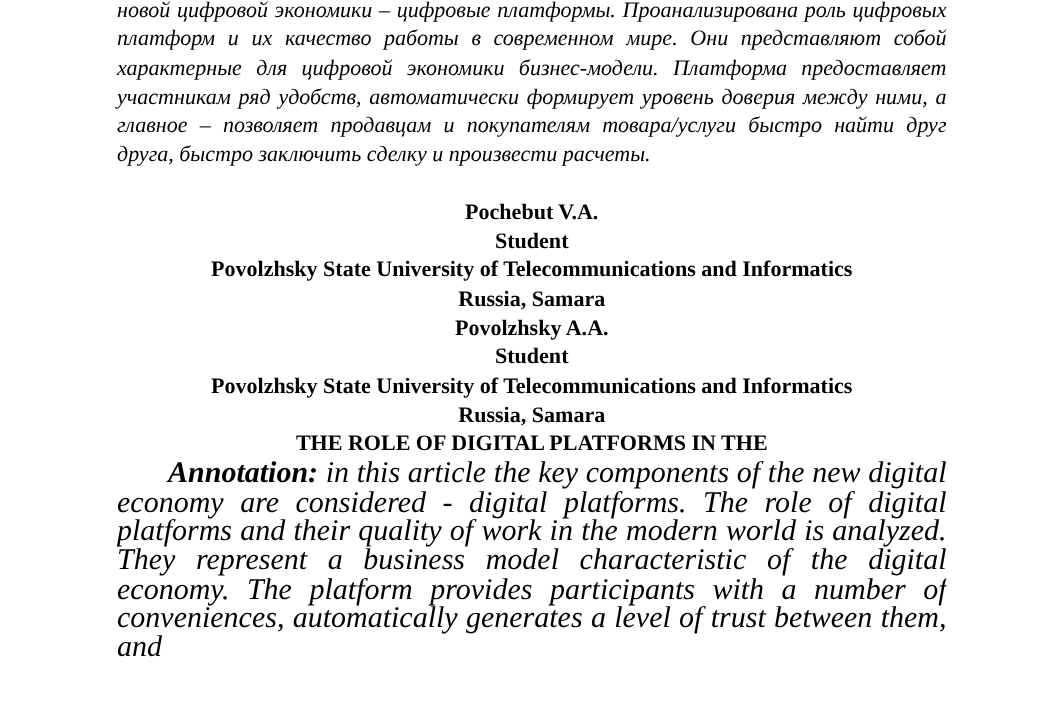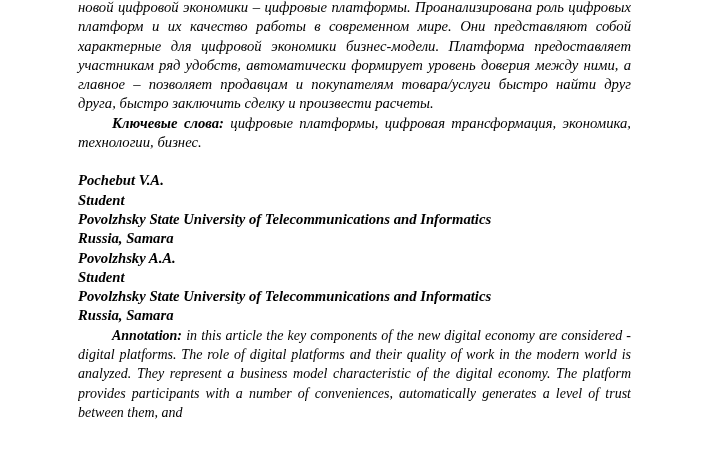--- a/index.html
+++ b/index.html
@@ -37,23 +37,22 @@
     width: 34px;
   }
   .kw-label {
     font-weight: bold;
     font-style: italic;
   }
   .kw-block {
     margin-top: 0;
   }
   .authors {
-    text-align: left;
+    text-align: center;
     font-weight: bold;
-    font-style: italic;
     font-size: 14.7px;
     line-height: 19.3px;
     margin: 0;
   }
   .authors .spacer-line {
     height: 19px;
   }
   .title-block {
     text-align: center;
     font-weight: bold;
@@ -61,49 +60,49 @@
     line-height: 19.3px;
     margin: 0;
     padding: 0 30px;
   }
   .annot-label {
     font-weight: bold;
     font-style: italic;
   }
   .en-para {
     font-style: italic;
-    font-size: 14px;
+    font-size: 20px;
     line-height: 19.3px;
     text-align: justify;
     text-justify: inter-word;
     margin: 0;
   }
   .clip-bottom {
     overflow: hidden;
   }
 </style>
 </head>
 <body>
 
 <div class="page">
 
   <p class="para first"><span>новой цифровой экономики – цифровые платформы. Проанализирована роль цифровых платформ и их качество работы в современном мире. Они представляют собой характерные для цифровой экономики бизнес-модели. Платформа предоставляет участникам ряд удобств, автоматически формирует уровень доверия между ними, а главное – позволяет продавцам и покупателям товара/услуги быстро найти друг друга, быстро заключить сделку и произвести расчеты.</span></p>
 
-  <p class="para kw-block"><span class="indent"></span><span class="kw-label">Ключевые слова:</span><span> цифровые платформы, цифровая трансформация, экономика, технологии, бизнес.</span></p>
 
   <div class="authors">
     <div class="spacer-line">&nbsp;</div>
     <div>Pochebut V.A.</div>
     <div>Student</div>
     <div>Povolzhsky State University of Telecommunications and Informatics</div>
     <div>Russia, Samara</div>
     <div>Povolzhsky A.A.</div>
     <div>Student</div>
     <div>Povolzhsky State University of Telecommunications and Informatics</div>
     <div>Russia, Samara</div>
   </div>
 
   <div class="title-block">
+    <div>THE ROLE OF DIGITAL PLATFORMS IN THE</div>
   </div>
 
   <p class="en-para clip-bottom"><span class="indent"></span><span class="annot-label">Annotation:</span><span> in this article the key components of the new digital economy are considered - digital platforms. The role of digital platforms and their quality of work in the modern world is analyzed. They represent a business model characteristic of the digital economy. The platform provides participants with a number of conveniences, automatically generates a level of trust between them, and</span></p>
 
 </div>
 
 </body></html>

